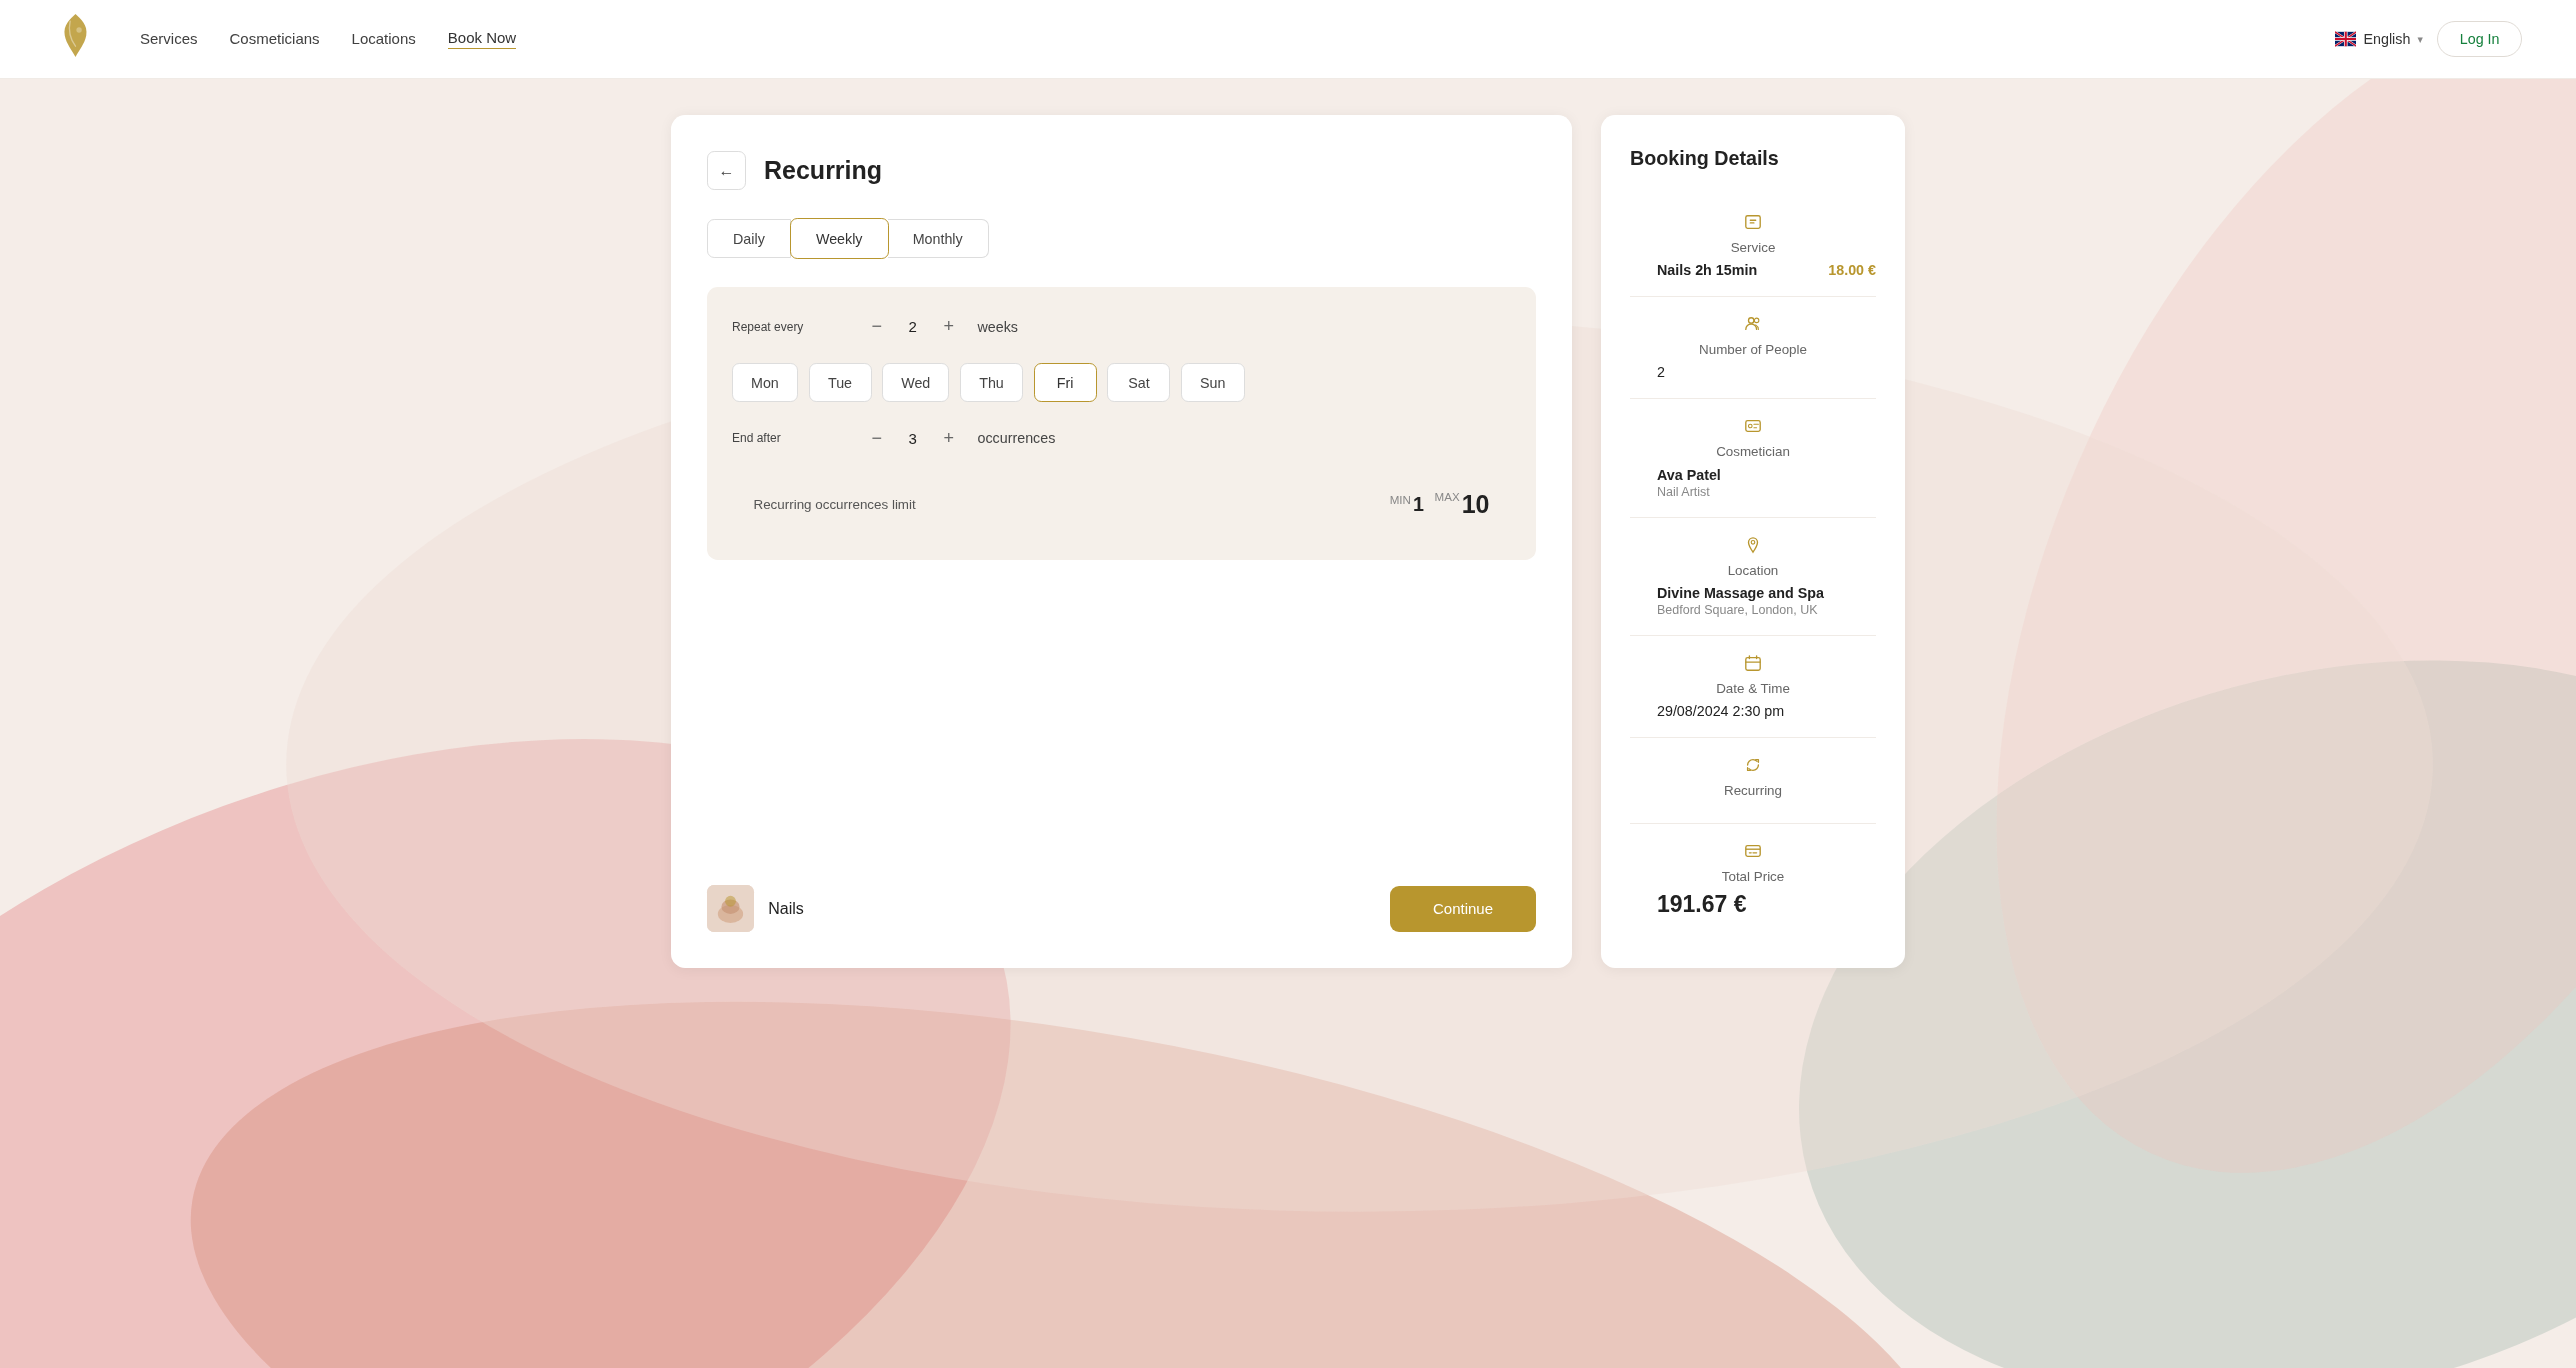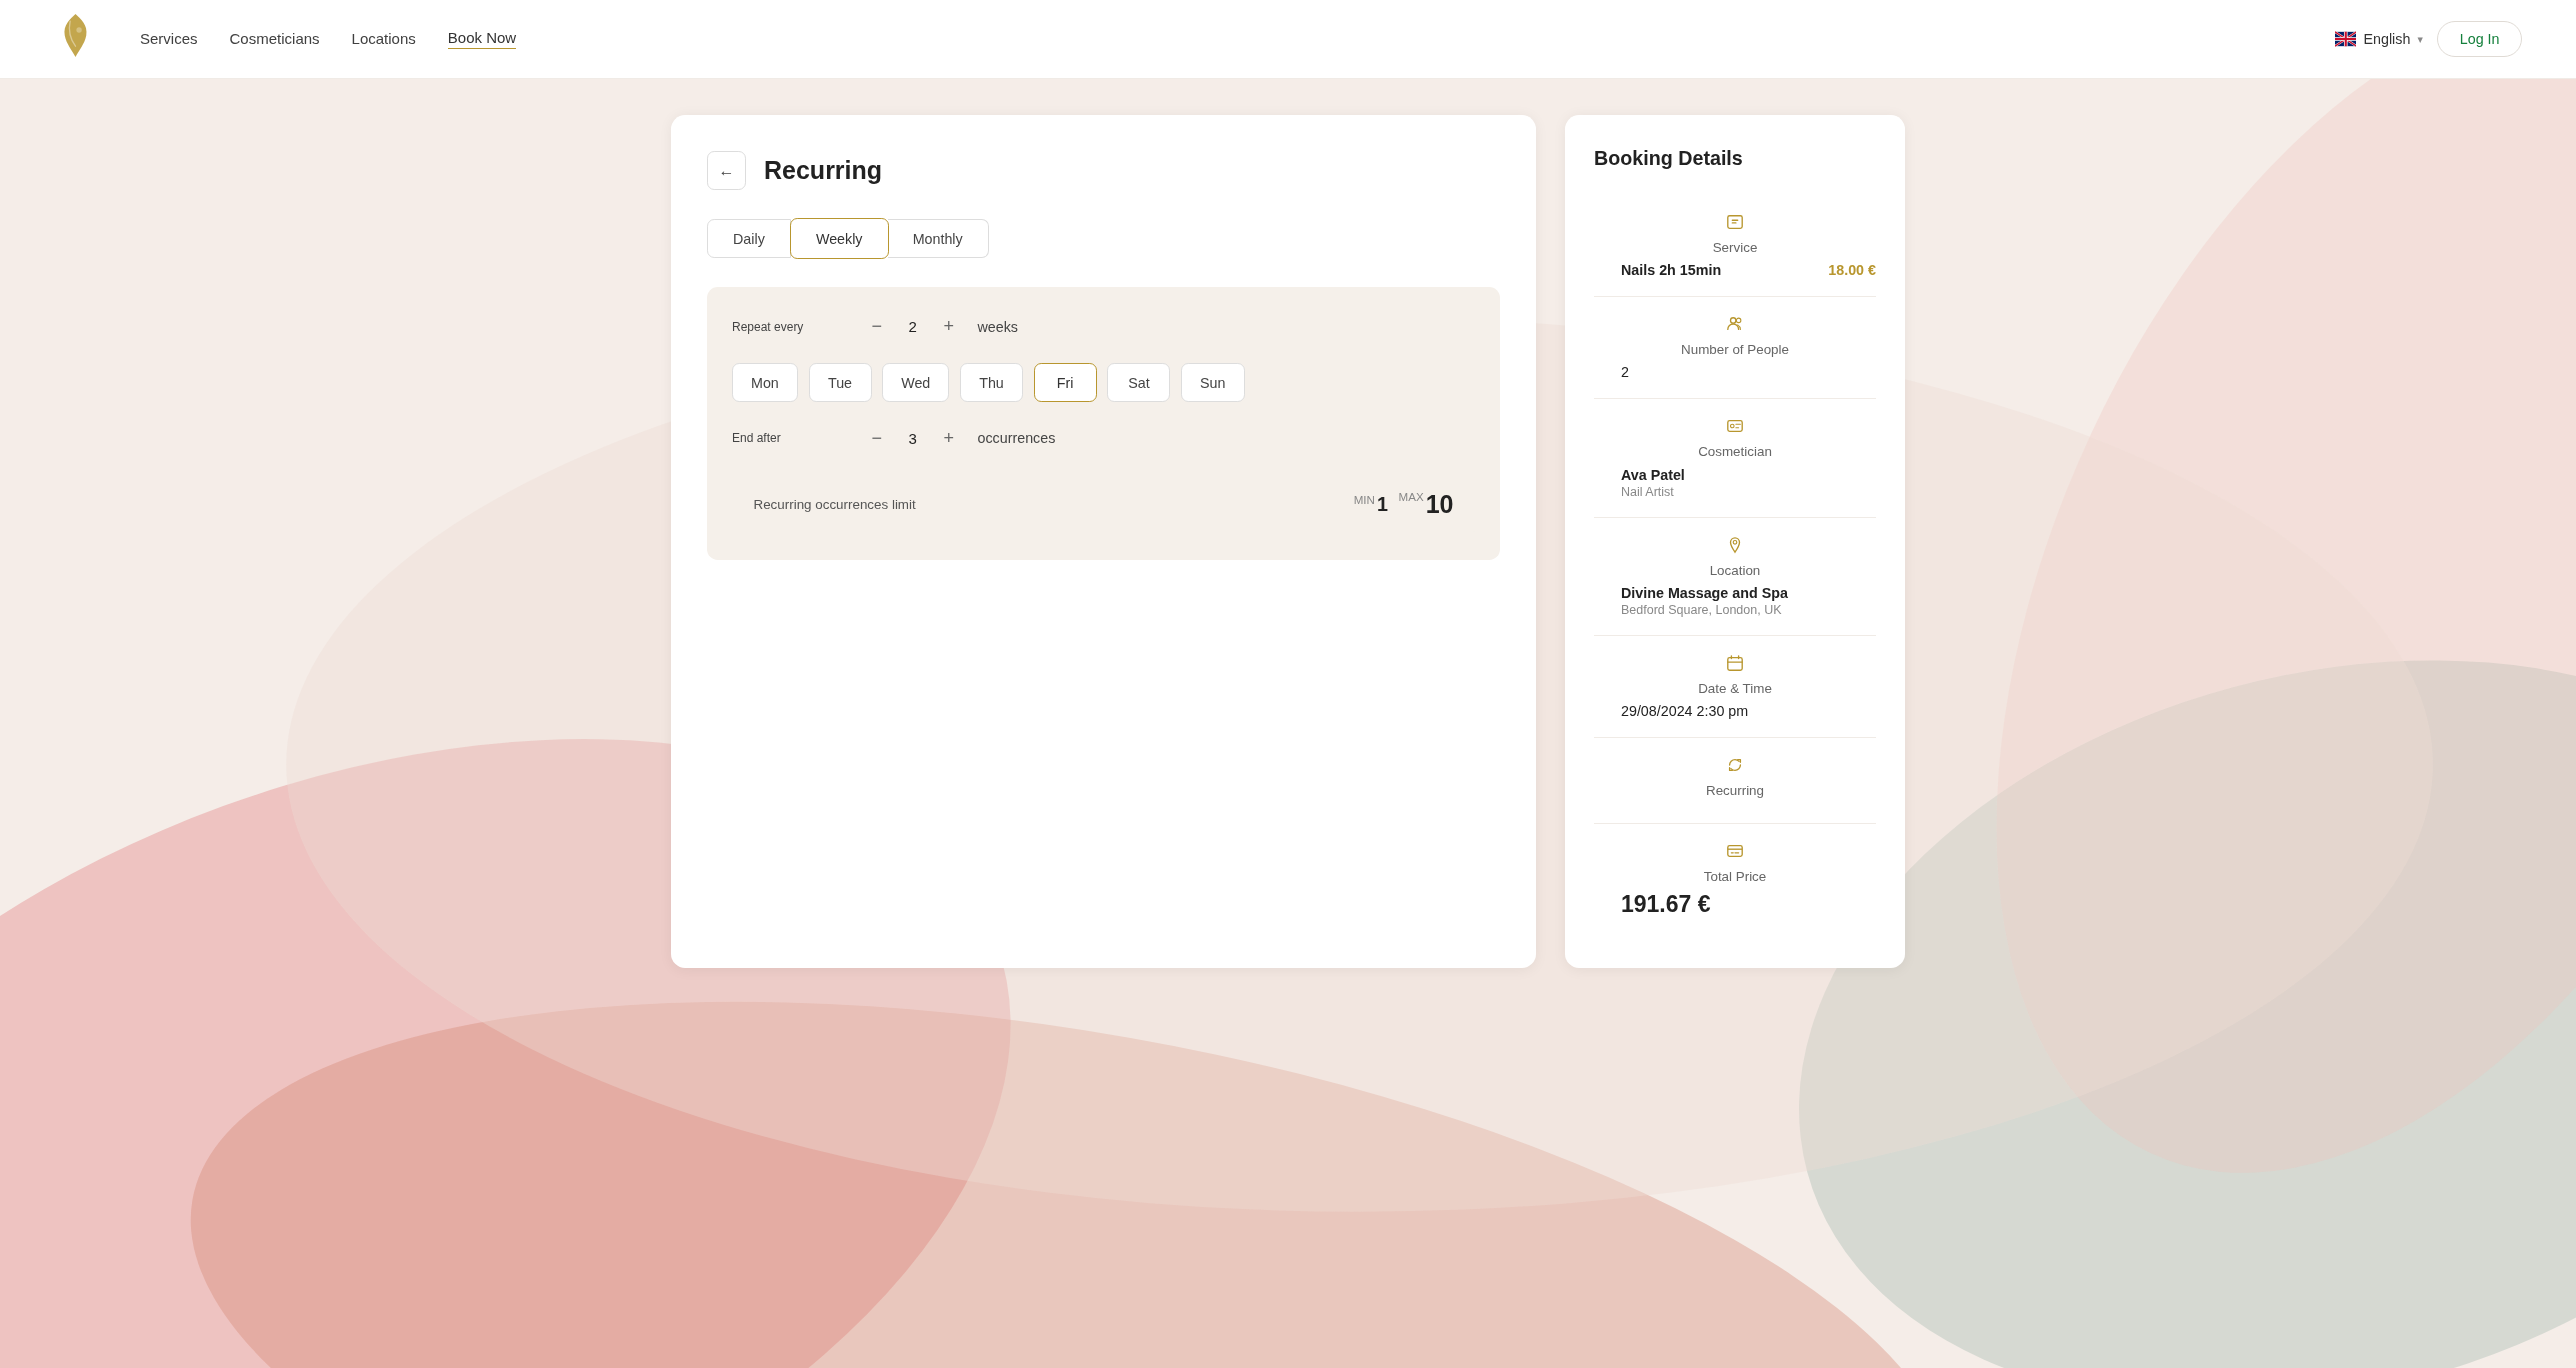--- a/index.html
+++ b/index.html
@@ -302,21 +302,21 @@
       font-size: 15px;
       cursor: pointer;
       font-weight: 500;
     }
 
     
     .details-card {
       background: #fff;
       border-radius: 14.3px;
       padding: 32px 29px;
-      width: 340px;
+      width: 304px;
       flex-shrink: 0;
       box-shadow: 0 1.8px 14.3px rgba(0,0,0,0.06);
       height: fit-content;
     }
     .details-title {
       font-size: 19.7px;
       font-weight: 600;
       color: #222;
       margin-bottom: 25px;
     }
@@ -484,20 +484,34 @@
             <span class="limit-label">MAX</span>
             <span class="limit-value max">10</span>
           </div>
         </div>
       </div>
 
     </div>
 
     <div class="content-spacer"></div>
 
+    <div class="card-footer">
+      <div class="footer-service">
+        <div class="service-thumb">
+          <svg viewBox="0 0 52 52" xmlns="http://www.w3.org/2000/svg">
+            <rect width="52" height="52" fill="#e8d5c8"></rect>
+            <ellipse cx="26" cy="32" rx="14" ry="10" fill="#d4a88a" opacity="0.7"></ellipse>
+            <ellipse cx="26" cy="24" rx="10" ry="8" fill="#c49070" opacity="0.6"></ellipse>
+            <circle cx="26" cy="18" r="6" fill="#b8962e" opacity="0.5"></circle>
+          </svg>
+        </div>
+        <span class="service-name">Nails</span>
+      </div>
+      <button class="continue-btn">Continue</button>
+    </div>
 
   </div>
 
   <div class="details-card">
     <h2 class="details-title">Booking Details</h2>
 
     <div class="detail-section">
       <div class="detail-header">
         <svg class="detail-icon" viewBox="0 0 20 20" fill="none" xmlns="http://www.w3.org/2000/svg">
           <rect x="2" y="3" width="16" height="14" rx="2" stroke="#b8962e" stroke-width="1.5"></rect>

